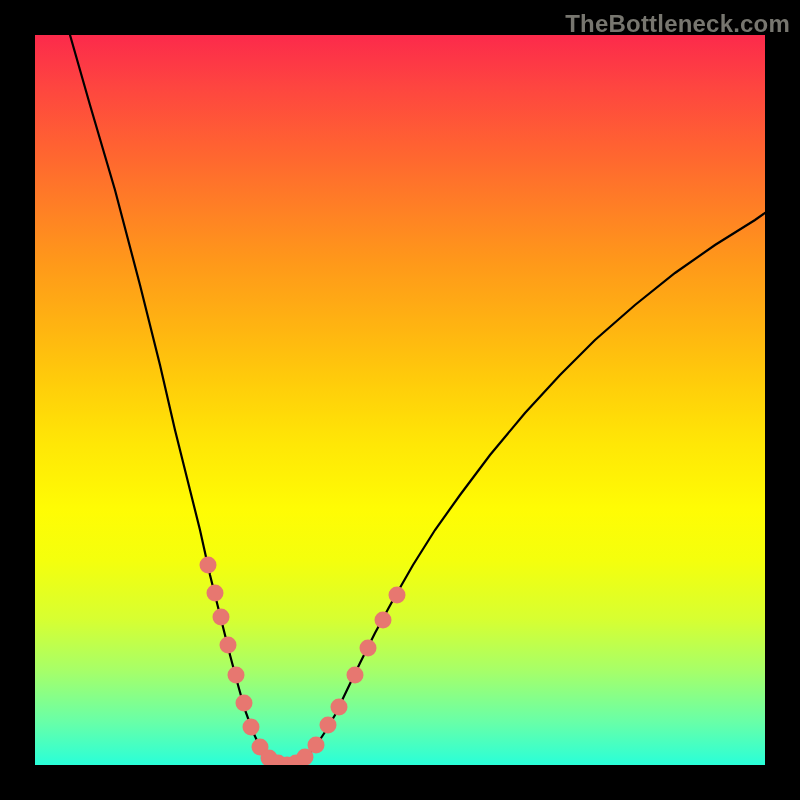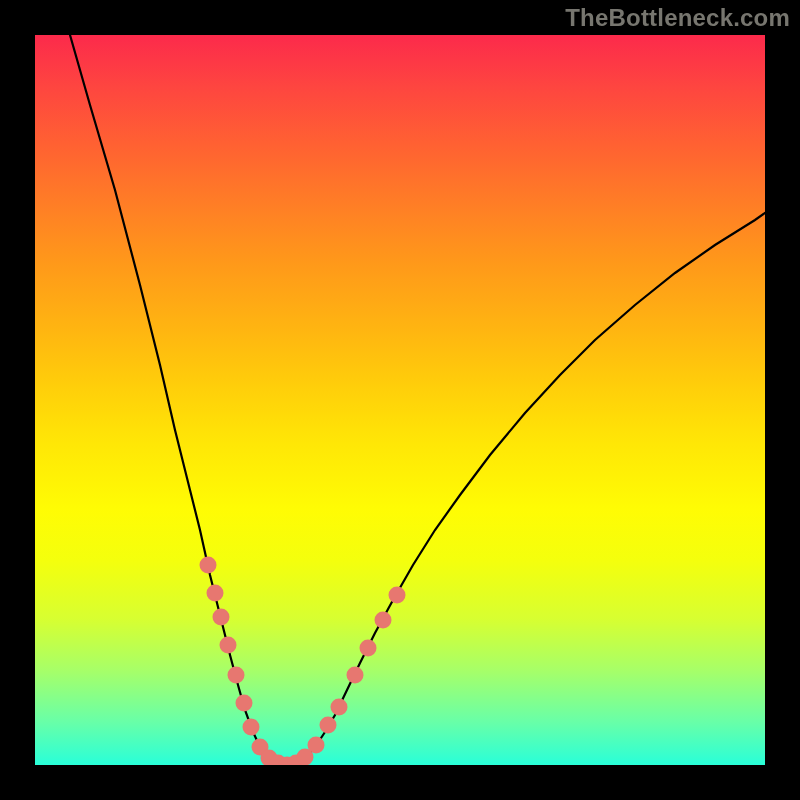--- a/index.html
+++ b/index.html
@@ -27,21 +27,21 @@
       #ffe706 56%,
       #fffc04 65%,
       #f4ff0d 72%,
       #d7ff31 80%,
       #a7ff68 87%,
       #69ffa7 94%,
       #29ffd9 100%);
   }
   .watermark {
     position: absolute;
-    top: 4px;
+    top: 10px;
     right: 10px;
     font-family: Arial, Helvetica, sans-serif;
     font-size: 24px;
     font-weight: 600;
     color: #77766f;
     letter-spacing: 0.2px;
   }
   svg.curve {
     position: absolute;
     left: 0;

